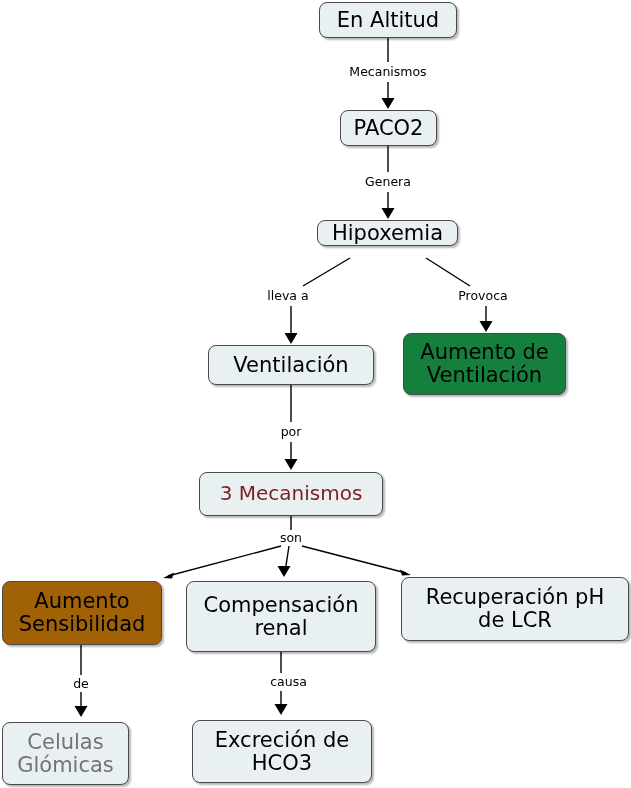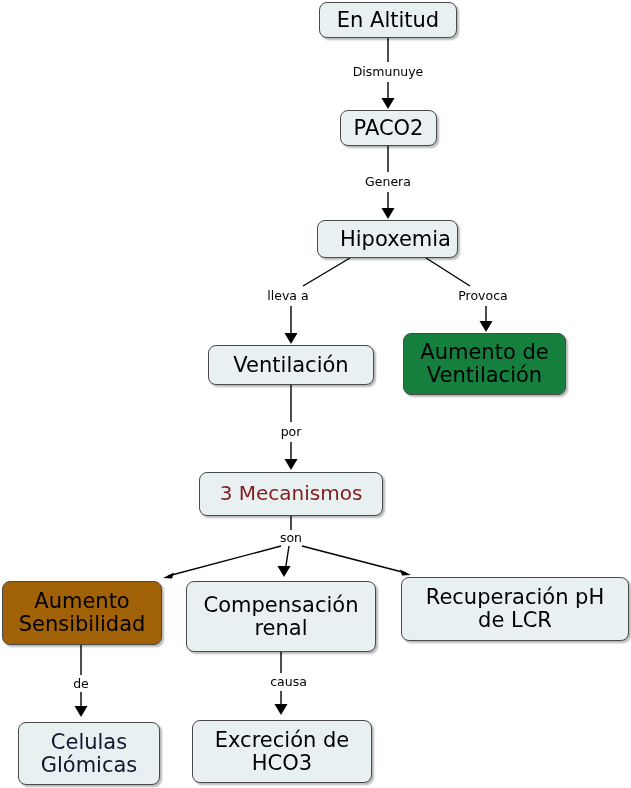--- a/index.html
+++ b/index.html
@@ -98,38 +98,38 @@
       </g>
       <g>
         <path d="M 281 645 L 281 673 M 281 691 L 281 710" stroke="#000000" stroke-width="1.4" fill="none"></path>
         <polygon points="281,715 274.5,704 287.5,704" fill="#000000"></polygon>
       </g>
     </svg>
 
   <div id="node-layer">
       <div class="node" style="left: 319px; top: 2px; width: 138px; height: 36px; font-size: 21px; background: rgb(233, 240, 242); border-color: rgb(74, 74, 74); color: rgb(0, 0, 0);"><span class="node-text">En Altitud</span></div>
       <div class="node" style="left: 340px; top: 110px; width: 97px; height: 36px; font-size: 21px; background: rgb(233, 240, 242); border-color: rgb(74, 74, 74); color: rgb(0, 0, 0);"><span class="node-text">PACO2</span></div>
-      <div class="node" style="left: 317px; top: 220px; width: 141px; height: 38px; font-size: 21px; background: rgb(233, 240, 242); border-color: rgb(74, 74, 74); color: rgb(0, 0, 0); text-align: right;"><span class="node-text">Hipoxemia</span></div>
+      <div class="node" style="left: 317px; top: 220px; width: 141px; height: 26px; font-size: 21px; background: rgb(233, 240, 242); border-color: rgb(74, 74, 74); color: rgb(0, 0, 0);"><span class="node-text">Hipoxemia</span></div>
       <div class="node" style="left: 208px; top: 345px; width: 166px; height: 40px; font-size: 21px; background: rgb(233, 240, 242); border-color: rgb(74, 74, 74); color: rgb(0, 0, 0);"><span class="node-text">Ventilación</span></div>
       <div class="node" style="left: 403px; top: 333px; width: 163px; height: 62px; font-size: 21px; background: #15803d; border-color: rgb(74, 74, 74); color: rgb(0, 0, 0);"><span class="node-text">Aumento de
 Ventilación</span></div>
       <div class="node" style="left: 199px; top: 472px; width: 184px; height: 44px; font-size: 20px; background: rgb(233, 240, 242); border-color: rgb(74, 74, 74); color: #7f1d1d;"><span class="node-text">3 Mecanismos</span></div>
       <div class="node" style="left: 2px; top: 581px; width: 160px; height: 64px; font-size: 21px; background: #a16207; border-color: rgb(74, 74, 74); color: rgb(0, 0, 0);"><span class="node-text">Aumento
 Sensibilidad</span></div>
       <div class="node" style="left: 186px; top: 581px; width: 190px; height: 71px; font-size: 21px; background: rgb(233, 240, 242); border-color: rgb(74, 74, 74); color: rgb(0, 0, 0);"><span class="node-text">Compensación
 renal</span></div>
       <div class="node" style="left: 401px; top: 577px; width: 228px; height: 64px; font-size: 21px; background: rgb(233, 240, 242); border-color: rgb(74, 74, 74); color: rgb(0, 0, 0);"><span class="node-text">Recuperación pH
 de LCR</span></div>
-      <div class="node" style="left: 18px; top: 722px; width: 142px; height: 63px; font-size: 21px; background: rgb(233, 240, 242); border-color: rgb(74, 74, 74); color: #0f172a;"><span class="node-text">Celulas
+      <div class="node" style="left: 2px; top: 722px; width: 127px; height: 63px; font-size: 21px; background: rgb(233, 240, 242); border-color: rgb(74, 74, 74); color: #737373;"><span class="node-text">Celulas
 Glómicas</span></div>
       <div class="node" style="left: 192px; top: 720px; width: 180px; height: 63px; font-size: 21px; background: rgb(233, 240, 242); border-color: rgb(74, 74, 74); color: rgb(0, 0, 0);"><span class="node-text">Excreción de
 HCO3</span></div>
     </div>
   <div id="label-layer">
-      <div class="edge-label" style="left: 388px; top: 72px;">Dismunuye</div>
+      <div class="edge-label" style="left: 388px; top: 72px;">Mecanismos</div>
       <div class="edge-label" style="left: 388px; top: 182px;">Genera</div>
       <div class="edge-label" style="left: 288px; top: 296px;">lleva a</div>
       <div class="edge-label" style="left: 483px; top: 296px;">Provoca</div>
       <div class="edge-label" style="left: 291px; top: 432px; text-align: center;">por</div>
       <div class="edge-label" style="left: 291px; top: 538px;">son</div>
       <div class="edge-label" style="left: 81px; top: 684px;">de</div>
       <div class="edge-label" style="left: 281px; top: 682px; padding-left: 15px;">causa</div>
     </div>
 
 </div>

